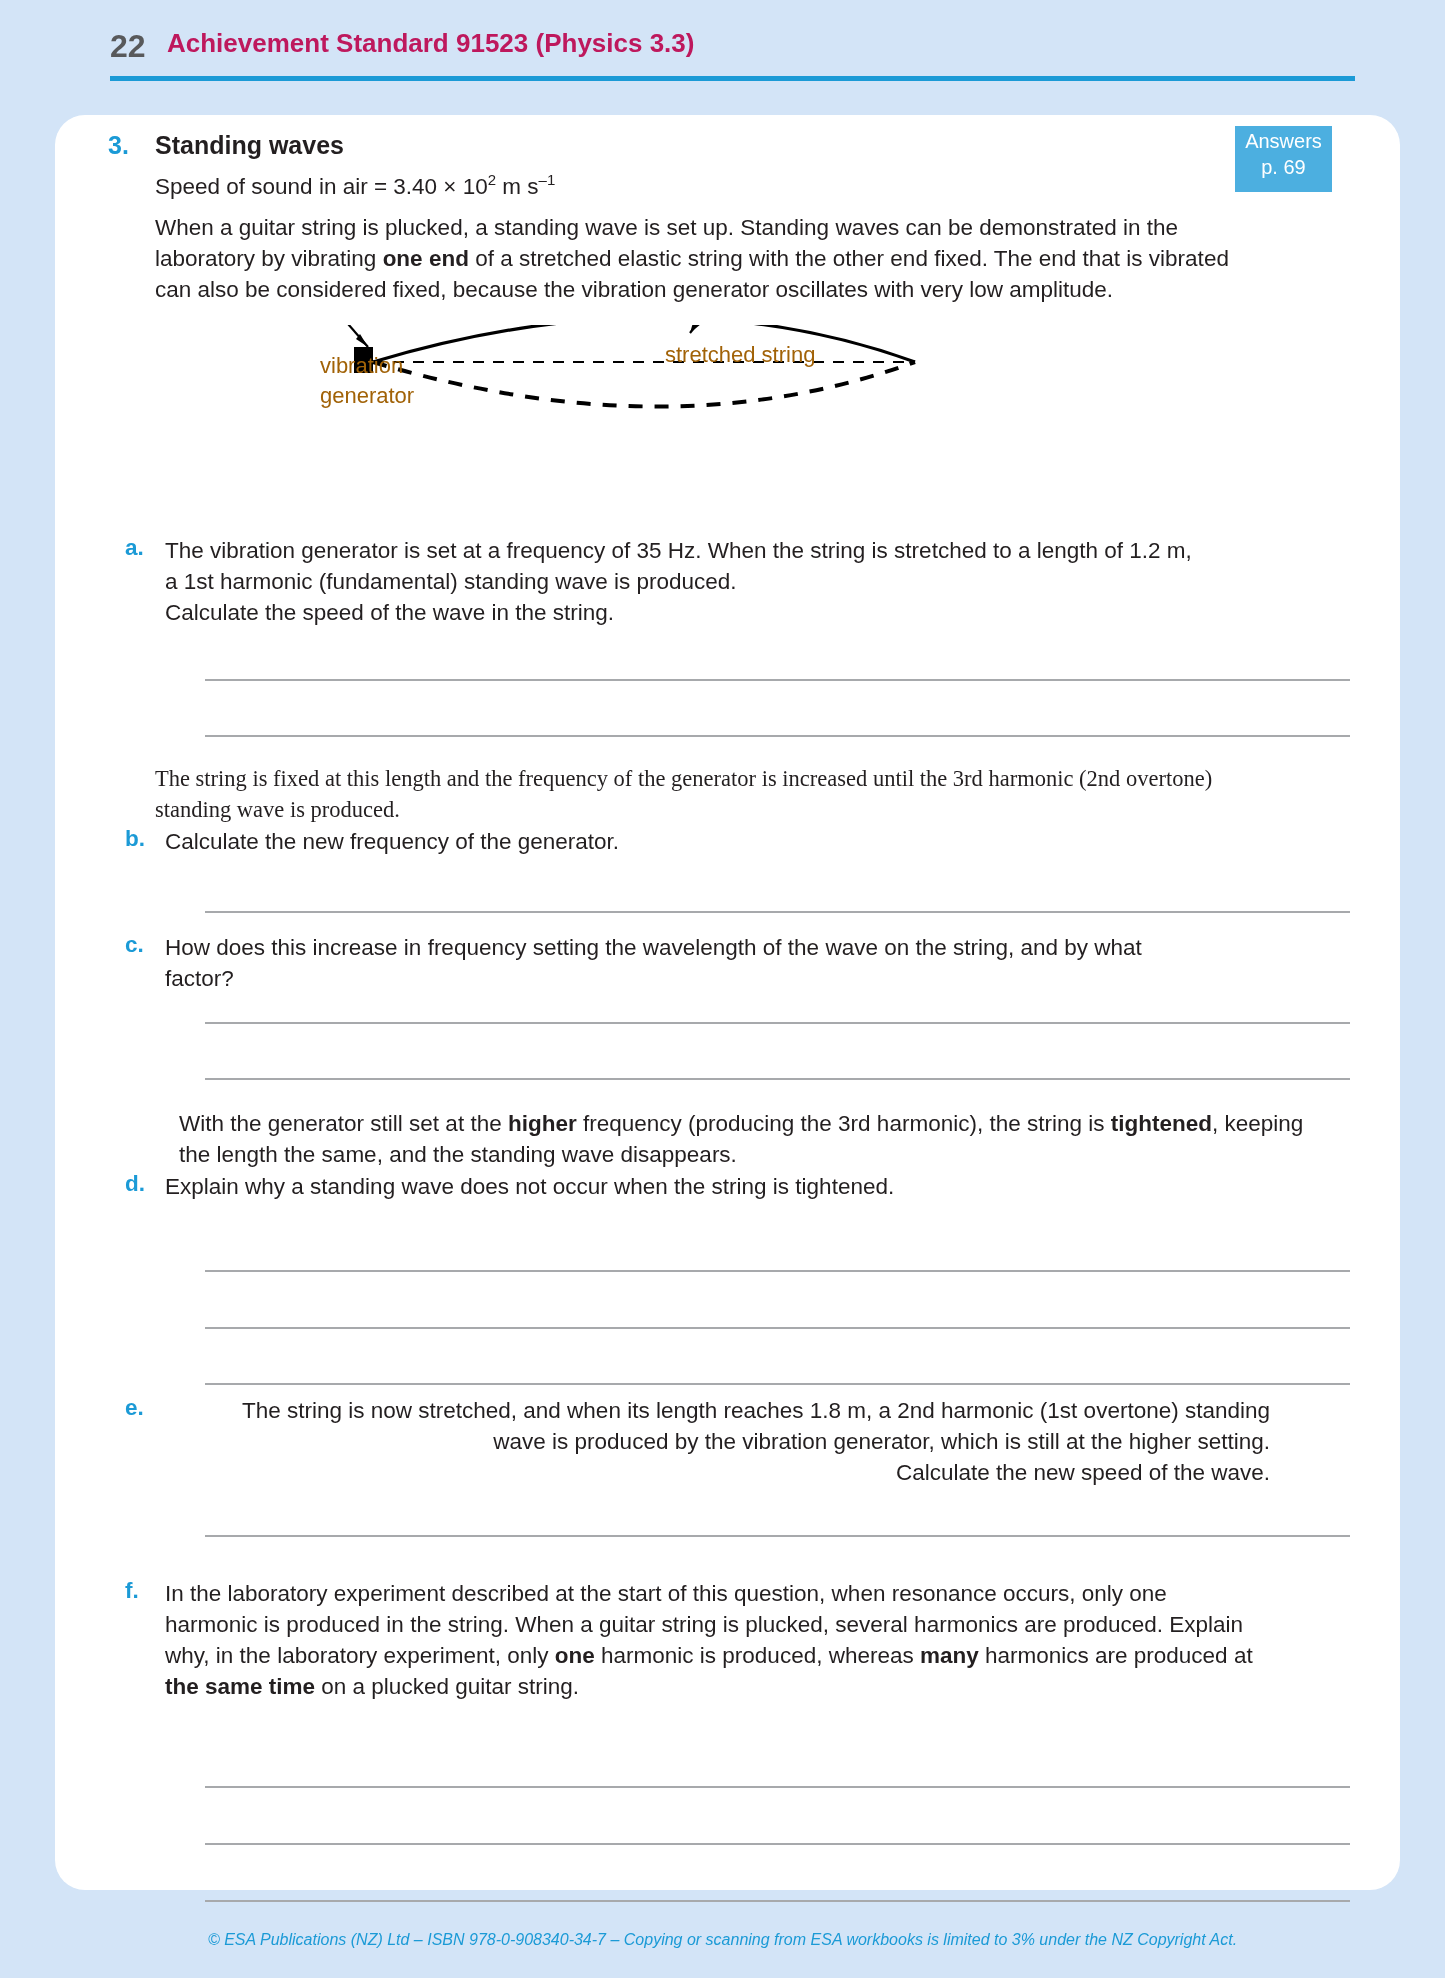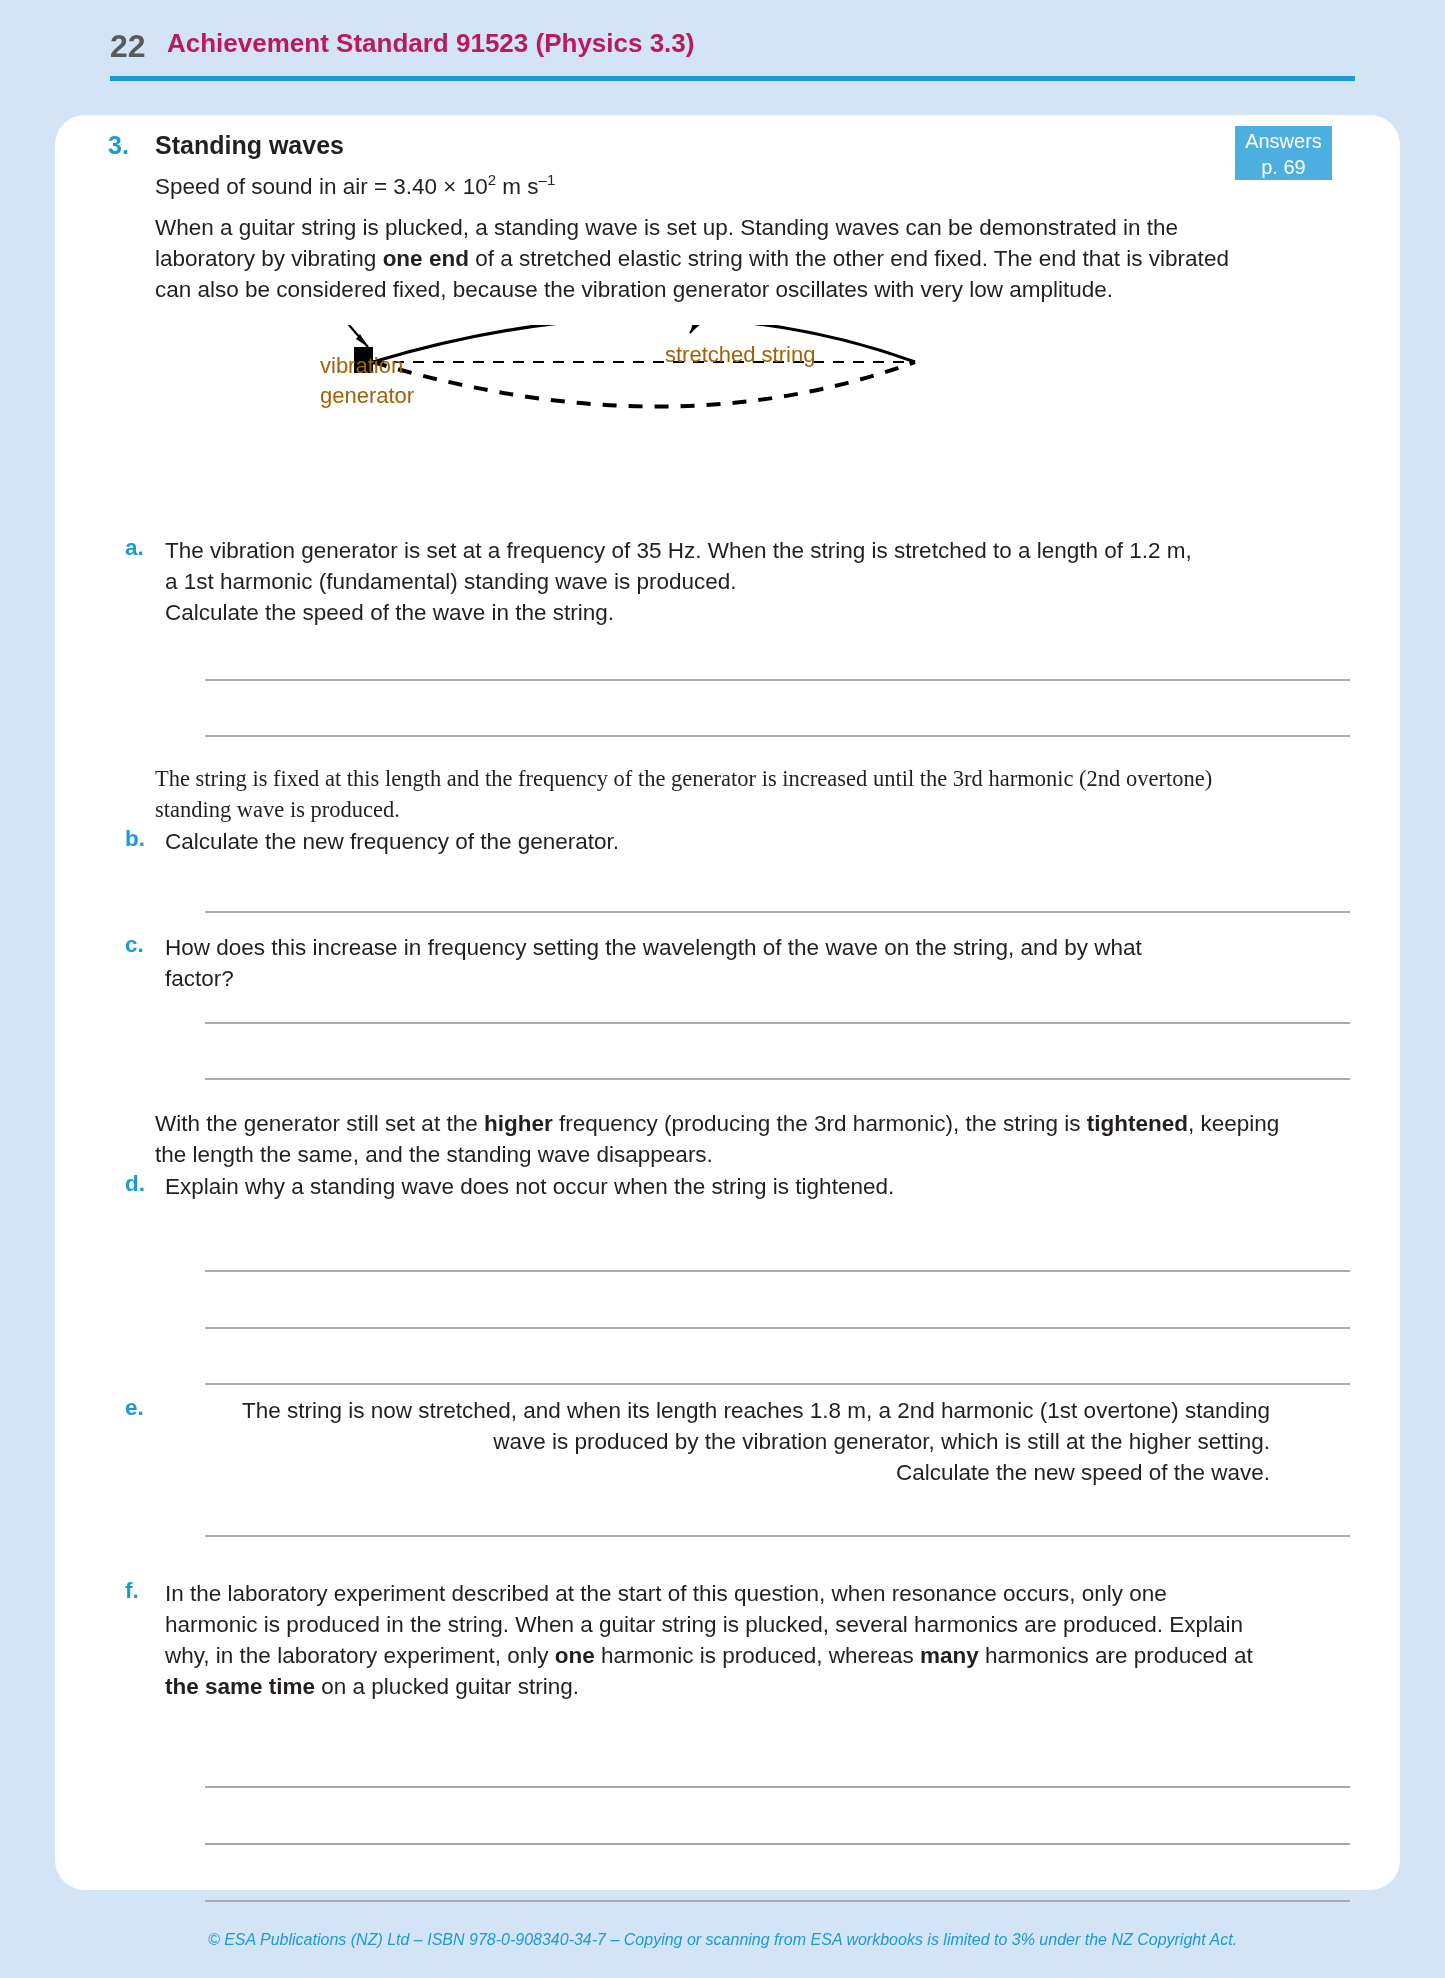--- a/index.html
+++ b/index.html
@@ -58,21 +58,21 @@
     background: #ffffff;
     border-radius: 30px;
   }
 
   
   .answers-badge {
     position: absolute;
     left: 1235px;
     top: 126px;
     width: 97px;
-    height: 54px;
+    height: 66px;
     background: #4cafe0;
     color: #ffffff;
     font-size: 20px;
     line-height: 26px;
     text-align: center;
     padding-top: 2px;
     box-sizing: border-box;
   }
   .answers-badge div { display:block; }
 
@@ -255,21 +255,21 @@
   <div class="ansline" style="top:911px;"></div>
 
   <div class="part-letter" style="left:125px; top:932px;">c.</div>
   <div class="part-body" style="left:165px; top:932px; width:1100px;">
     <div>How does this increase in frequency setting the wavelength of the wave on the string, and by what</div>
     <div>factor?</div>
   </div>
   <div class="ansline" style="top:1022px;"></div>
   <div class="ansline" style="top:1078px;"></div>
 
-  <div class="stem-para" style="top:1108px; width:1130px;"><span>With the generator still set at the </span><b>higher</b><span> frequency (producing the 3rd harmonic), the string is </span><b>tightened</b><span>, keeping the length the same, and the standing wave disappears.</span></div>
+  <div class="stem-para" style="top:1108px; width:1130px;margin-left:24px;"><span>With the generator still set at the </span><b>higher</b><span> frequency (producing the 3rd harmonic), the string is </span><b>tightened</b><span>, keeping the length the same, and the standing wave disappears.</span></div>
 
   <div class="part-letter" style="left:125px; top:1171px;">d.</div>
   <div class="part-body" style="left:165px; top:1171px; width:1100px;">
     <div>Explain why a standing wave does not occur when the string is tightened.</div>
   </div>
   <div class="ansline" style="top:1270px;"></div>
   <div class="ansline" style="top:1327px;"></div>
   <div class="ansline" style="top:1383px;"></div>
 
   <div class="part-letter" style="left:125px; top:1395px;">e.</div>

